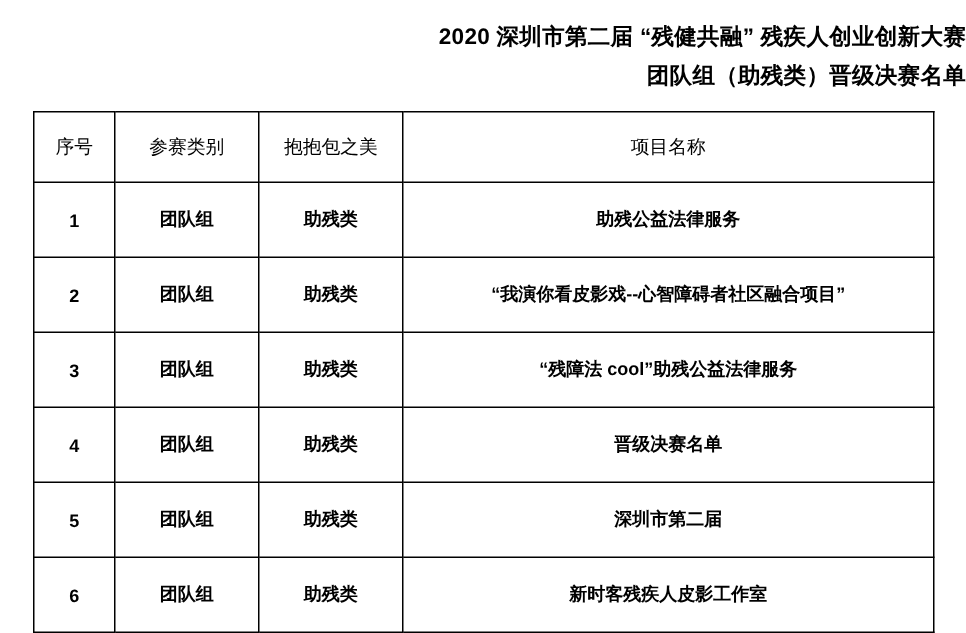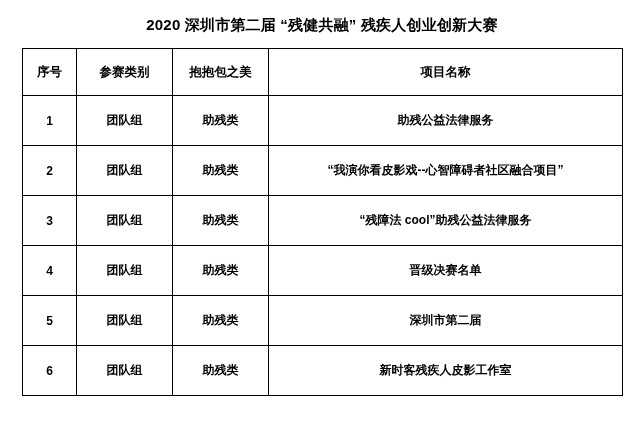--- a/index.html
+++ b/index.html
@@ -16,21 +16,21 @@
   }
   .page {
     width: 644px;
     height: 422px;
     box-sizing: border-box;
     padding: 0;
     position: relative;
   }
   .title-block {
     padding-top: 12px;
-    text-align: center;
+    text-align: right;
   }
   .title-line {
     font-size: 15px;
     font-weight: bold;
     letter-spacing: 0.2px;
     line-height: 26px;
     color: #000;
   }
   .table-wrap {
     margin: 10px auto 0 auto;
@@ -43,21 +43,21 @@
   }
   table.listing th,
   table.listing td {
     border: 1px solid #000000;
     text-align: center;
     vertical-align: middle;
     font-size: 12px;
     color: #000;
   }
   table.listing th {
-    font-weight: bold;
+    font-weight: normal;
     height: 44px;
     font-size: 12.5px;
   }
   table.listing td {
     height: 47px;
     font-weight: bold;
   }
   .col-seq { width: 54px; }
   .col-group { width: 96px; }
   .col-category { width: 96px; }
@@ -67,20 +67,21 @@
     padding: 0 8px;
   }
 </style>
 </head>
 <body>
 
 <div class="page">
 
   <div class="title-block">
     <div class="title-line">2020 深圳市第二届 “残健共融” 残疾人创业创新大赛</div>
+    <div class="title-line">团队组（助残类）晋级决赛名单</div>
   </div>
 
   <div class="table-wrap">
     <table class="listing">
       <colgroup>
         <col class="col-seq">
         <col class="col-group">
         <col class="col-category">
         <col class="col-project">
       </colgroup>

